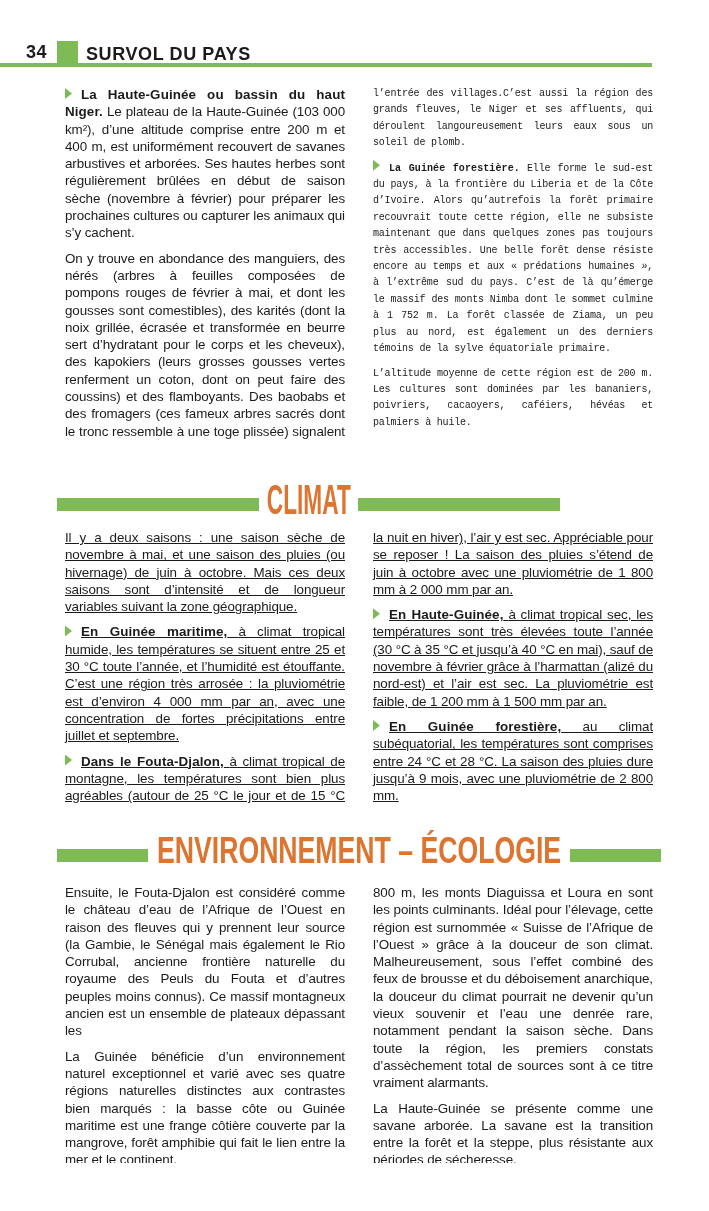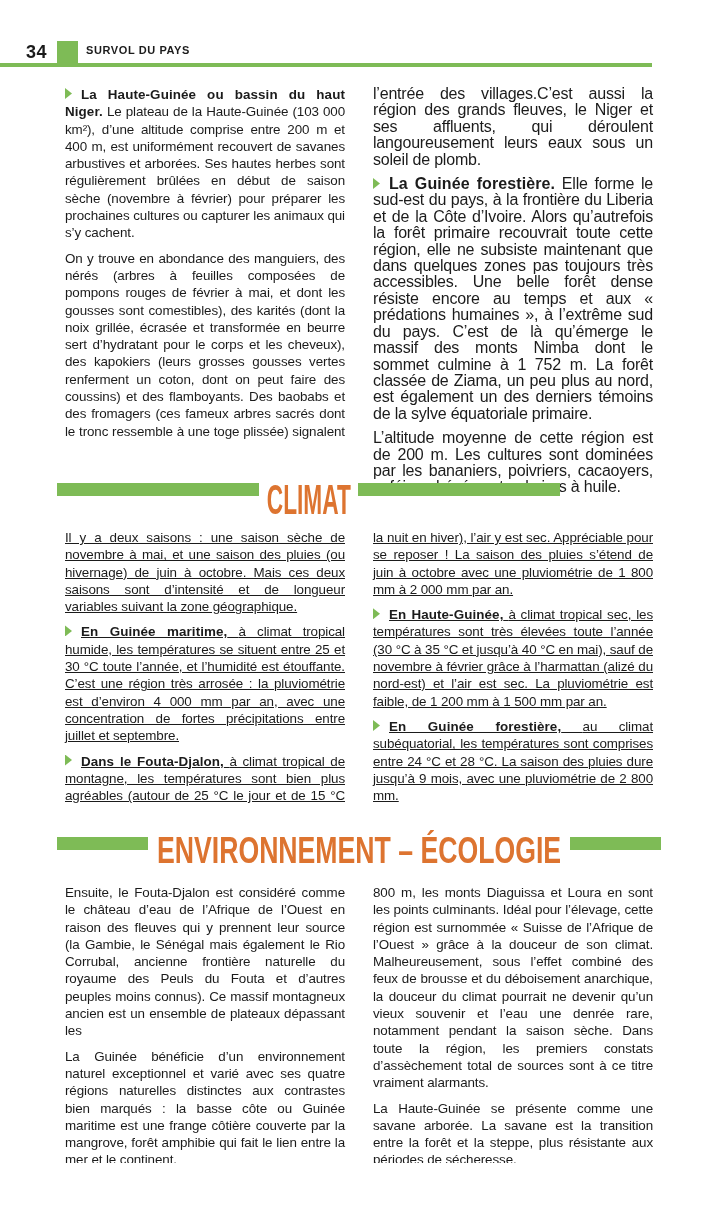--- a/index.html
+++ b/index.html
@@ -7,41 +7,41 @@
     position:relative;
     width:709px;height:1163px;
     background:#ffffff;
     font-family:"Liberation Sans", sans-serif;
     color:#1b1b1b;
     overflow:hidden;
   }
   
   .page-num{position:absolute;left:26px;top:42px;font-size:18px;font-weight:bold;letter-spacing:.5px;}
   .header-square{position:absolute;left:57px;top:41px;width:21px;height:25px;background:#7ebb56;}
-  .chapter-title{position:absolute;left:86px;top:44px;font-size:11px;font-weight:bold;letter-spacing:.6px;}
+  .chapter-title{position:absolute;left:86px;top:44px;font-size:18px;font-weight:bold;letter-spacing:.6px;}
   .header-rule{position:absolute;left:0;top:63px;width:652px;height:4px;background:#7ebb56;}
   
   .cols{position:absolute;left:57px;width:604px;display:flex;gap:12px;}
   .col{width:296px;}
   .para{margin:8px;font-size:13.4px;line-height:17.3px;text-align:justify;letter-spacing:-0.1px;}
   .para.cont{text-align-last:justify;}
   .marker-para{margin-top:8px;}
   .col > .para:first-child{margin-top:0;}
-  .col.tight .para{font-size:16px;line-height:16.4px;letter-spacing:-0.2px;}
+  .col.tight .para{font-size:10px;line-height:16.4px;letter-spacing:-0.2px;font-family:Liberation Mono, monospace;}
   .lead{font-weight:bold;letter-spacing:.1px;}
   .marker{
     display:inline-block;width:7px;height:11px;margin-right:9px;
     background:#7ebb56;
     clip-path:polygon(0 0,100% 50%,0 100%);
   }
   .survol-cols{top:86px;}
   .climat-cols{top:529px;text-decoration:underline;}
   .env-cols{top:884px;}
   
-  .heading{position:absolute;left:57px;display:flex;gap:8px;}
+  .heading{position:absolute;left:57px;display:flex;align-items:center;gap:8px;}
   .hbar{flex:1;height:13px;background:#7ebb56;position:relative;top:4px;}
   .heading-title{
     color:#dd7430;font-weight:bold;line-height:1;white-space:nowrap;
     display:inline-block;
   }
   .climat-heading{top:479px;width:503px;padding-right:92px;}
   .climat-heading .heading-title{font-size:42px;transform:scaleX(.54);margin:0 -36px;}
   .env-heading{top:833px;width:604px;}
   .env-heading .heading-title{font-size:36px;transform:scaleX(.74);margin:0 -70px;}
 </style>

